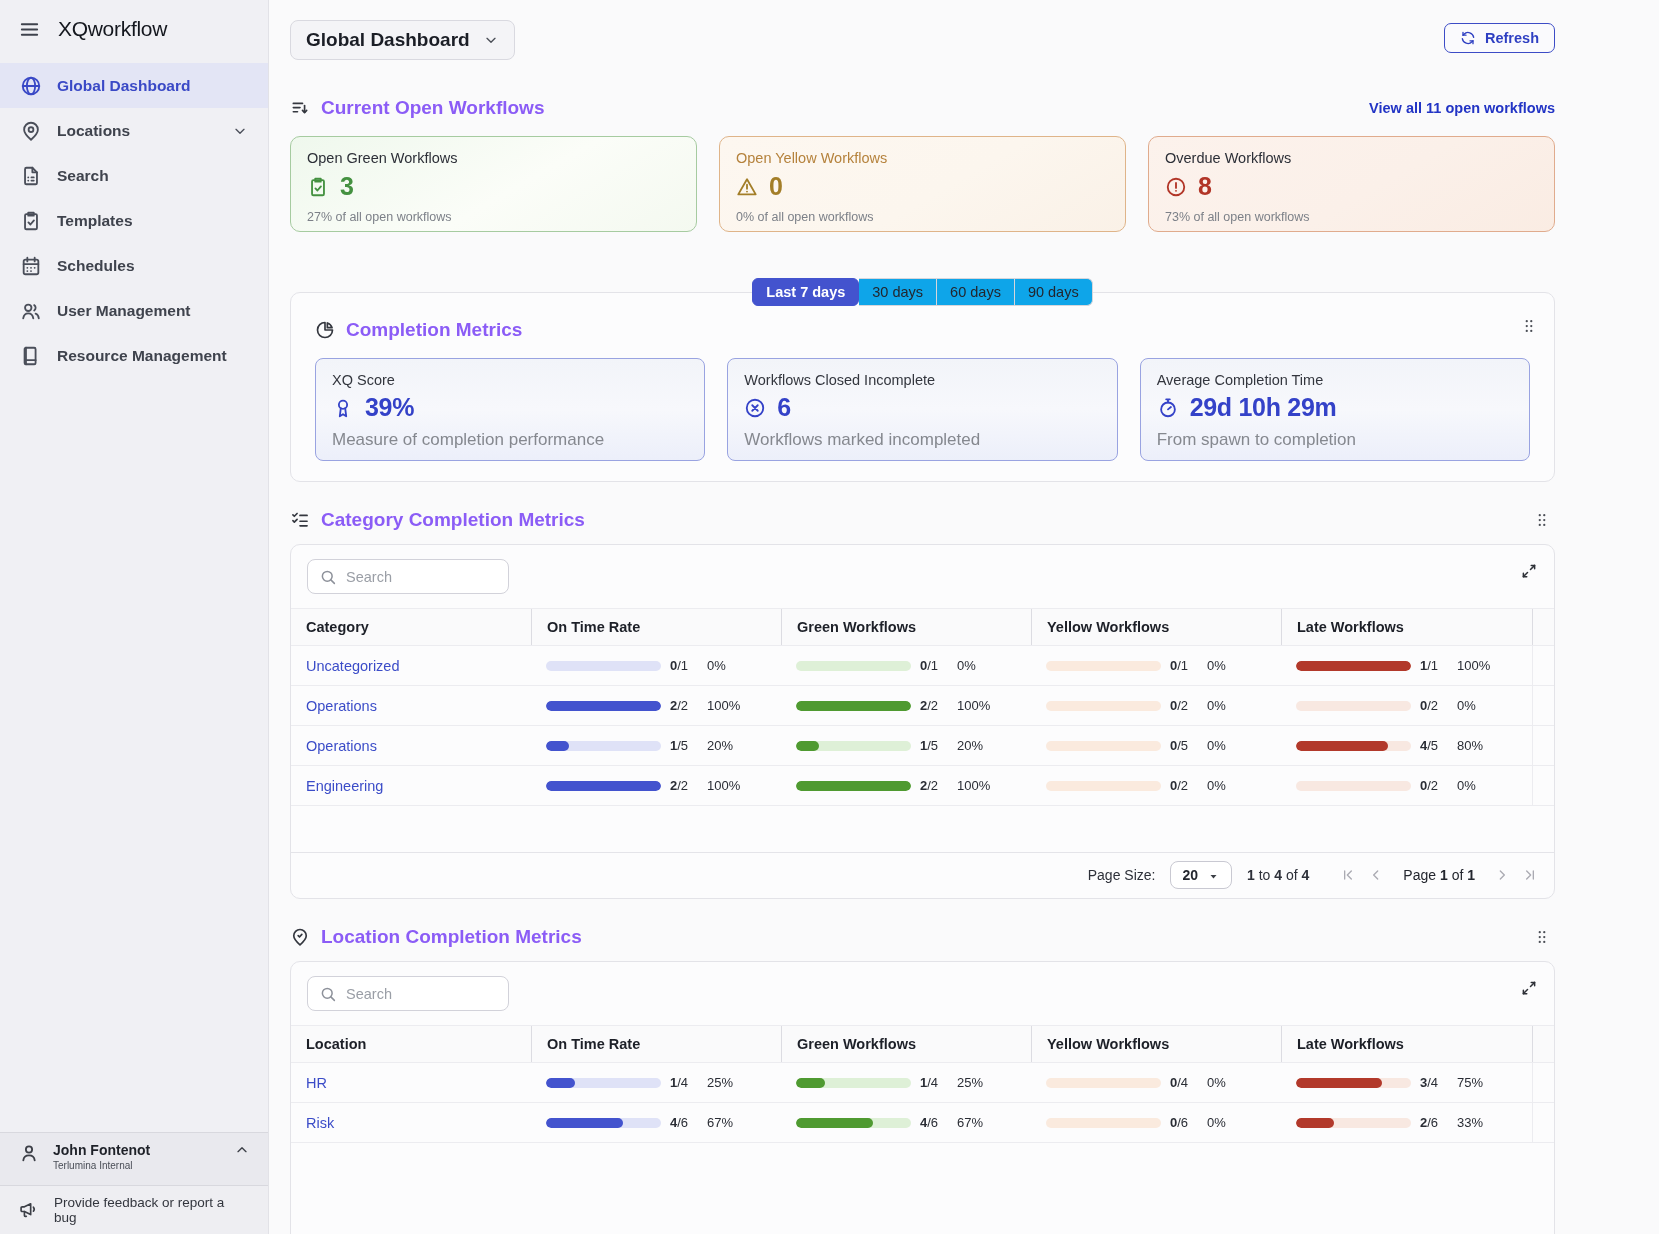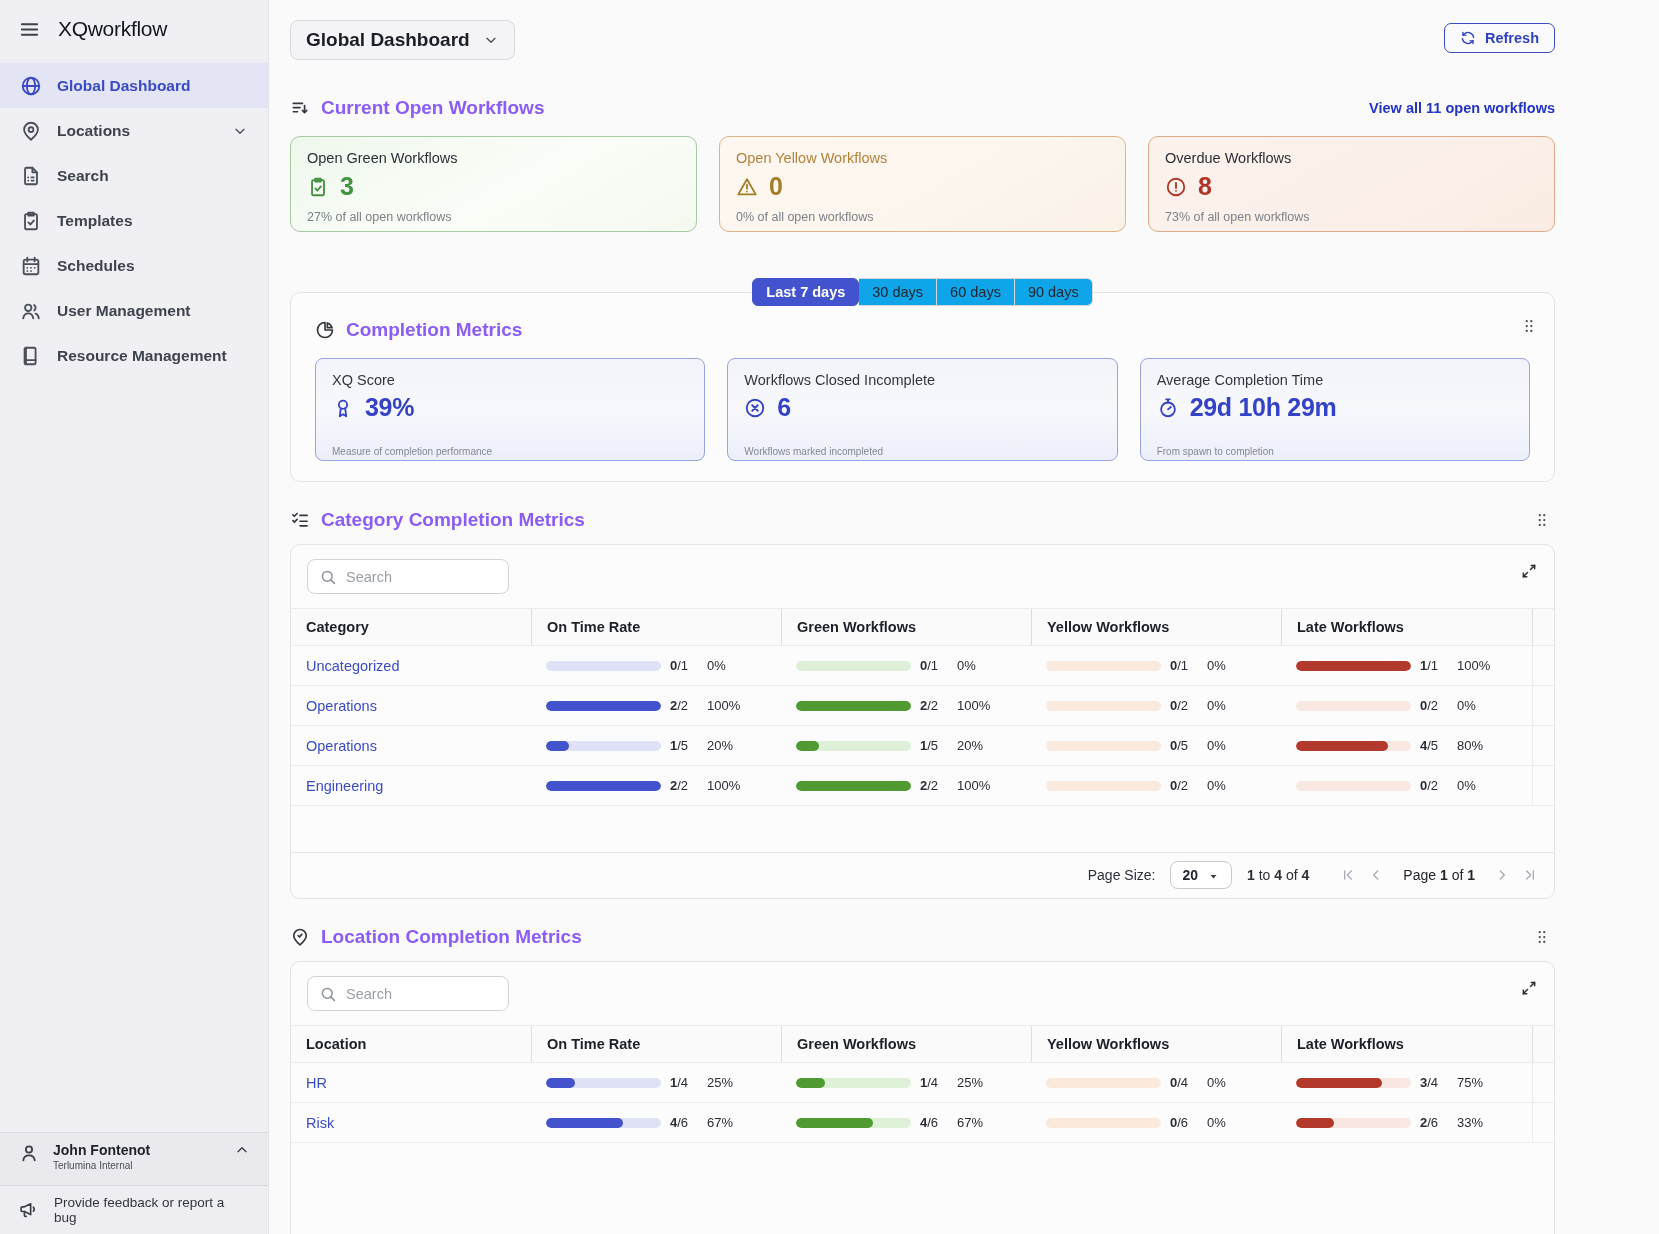--- a/index.html
+++ b/index.html
@@ -76,21 +76,21 @@
   .panel{border:1px solid #e3e3e8;border-radius:10px;background:#fcfcfd}
   .metrics-panel{position:relative;z-index:1;padding:26px 24px 20px}
   .grip{color:#4a4d55;cursor:grab}
   .metrics-panel .grip{position:absolute;top:24px;right:16px}
   .metric-cards{display:grid;grid-template-columns:repeat(3,1fr);gap:22px;margin-top:17px}
   .metric-card{border:1px solid #99a3e1;border-radius:8px;padding:13px 16px;height:103px;
     background:linear-gradient(180deg,#f2f4f9 0%,#f7f8fc 50%,#eceffa 100%)}
   .metric-label{font-size:14.5px;color:#33363e}
   .metric-value-row{display:flex;align-items:center;gap:11px;margin-top:5px;color:#3442c8}
   .metric-value{font-size:25px;font-weight:800;letter-spacing:-.3px}
-  .metric-sub{font-size:10px;color:#85888f;margin-top:24px}
+  .metric-sub{font-size:17px;color:#85888f;margin-top:8px}
 
   .sec-row{margin-top:27px;position:relative;display:flex;align-items:center;padding-right:34px}
   .sec-row .grip{position:absolute;right:4px;top:2px}
   .table-panel{margin-top:13px;position:relative}
   .toolbar{padding:14px 16px;position:relative}
   .search-box{display:flex;align-items:center;gap:9px;width:202px;height:35px;
     border:1px solid #d2d2da;border-radius:8px;background:#fff;padding:0 11px;color:#8d919a}
   .search-box input{border:none;outline:none;font-size:14.5px;width:150px;background:transparent;color:#23262e}
   .search-box input::placeholder{color:#9a9ea6}
   .expand-btn{position:absolute;right:16px;top:17px;color:#2e3138;cursor:pointer}

